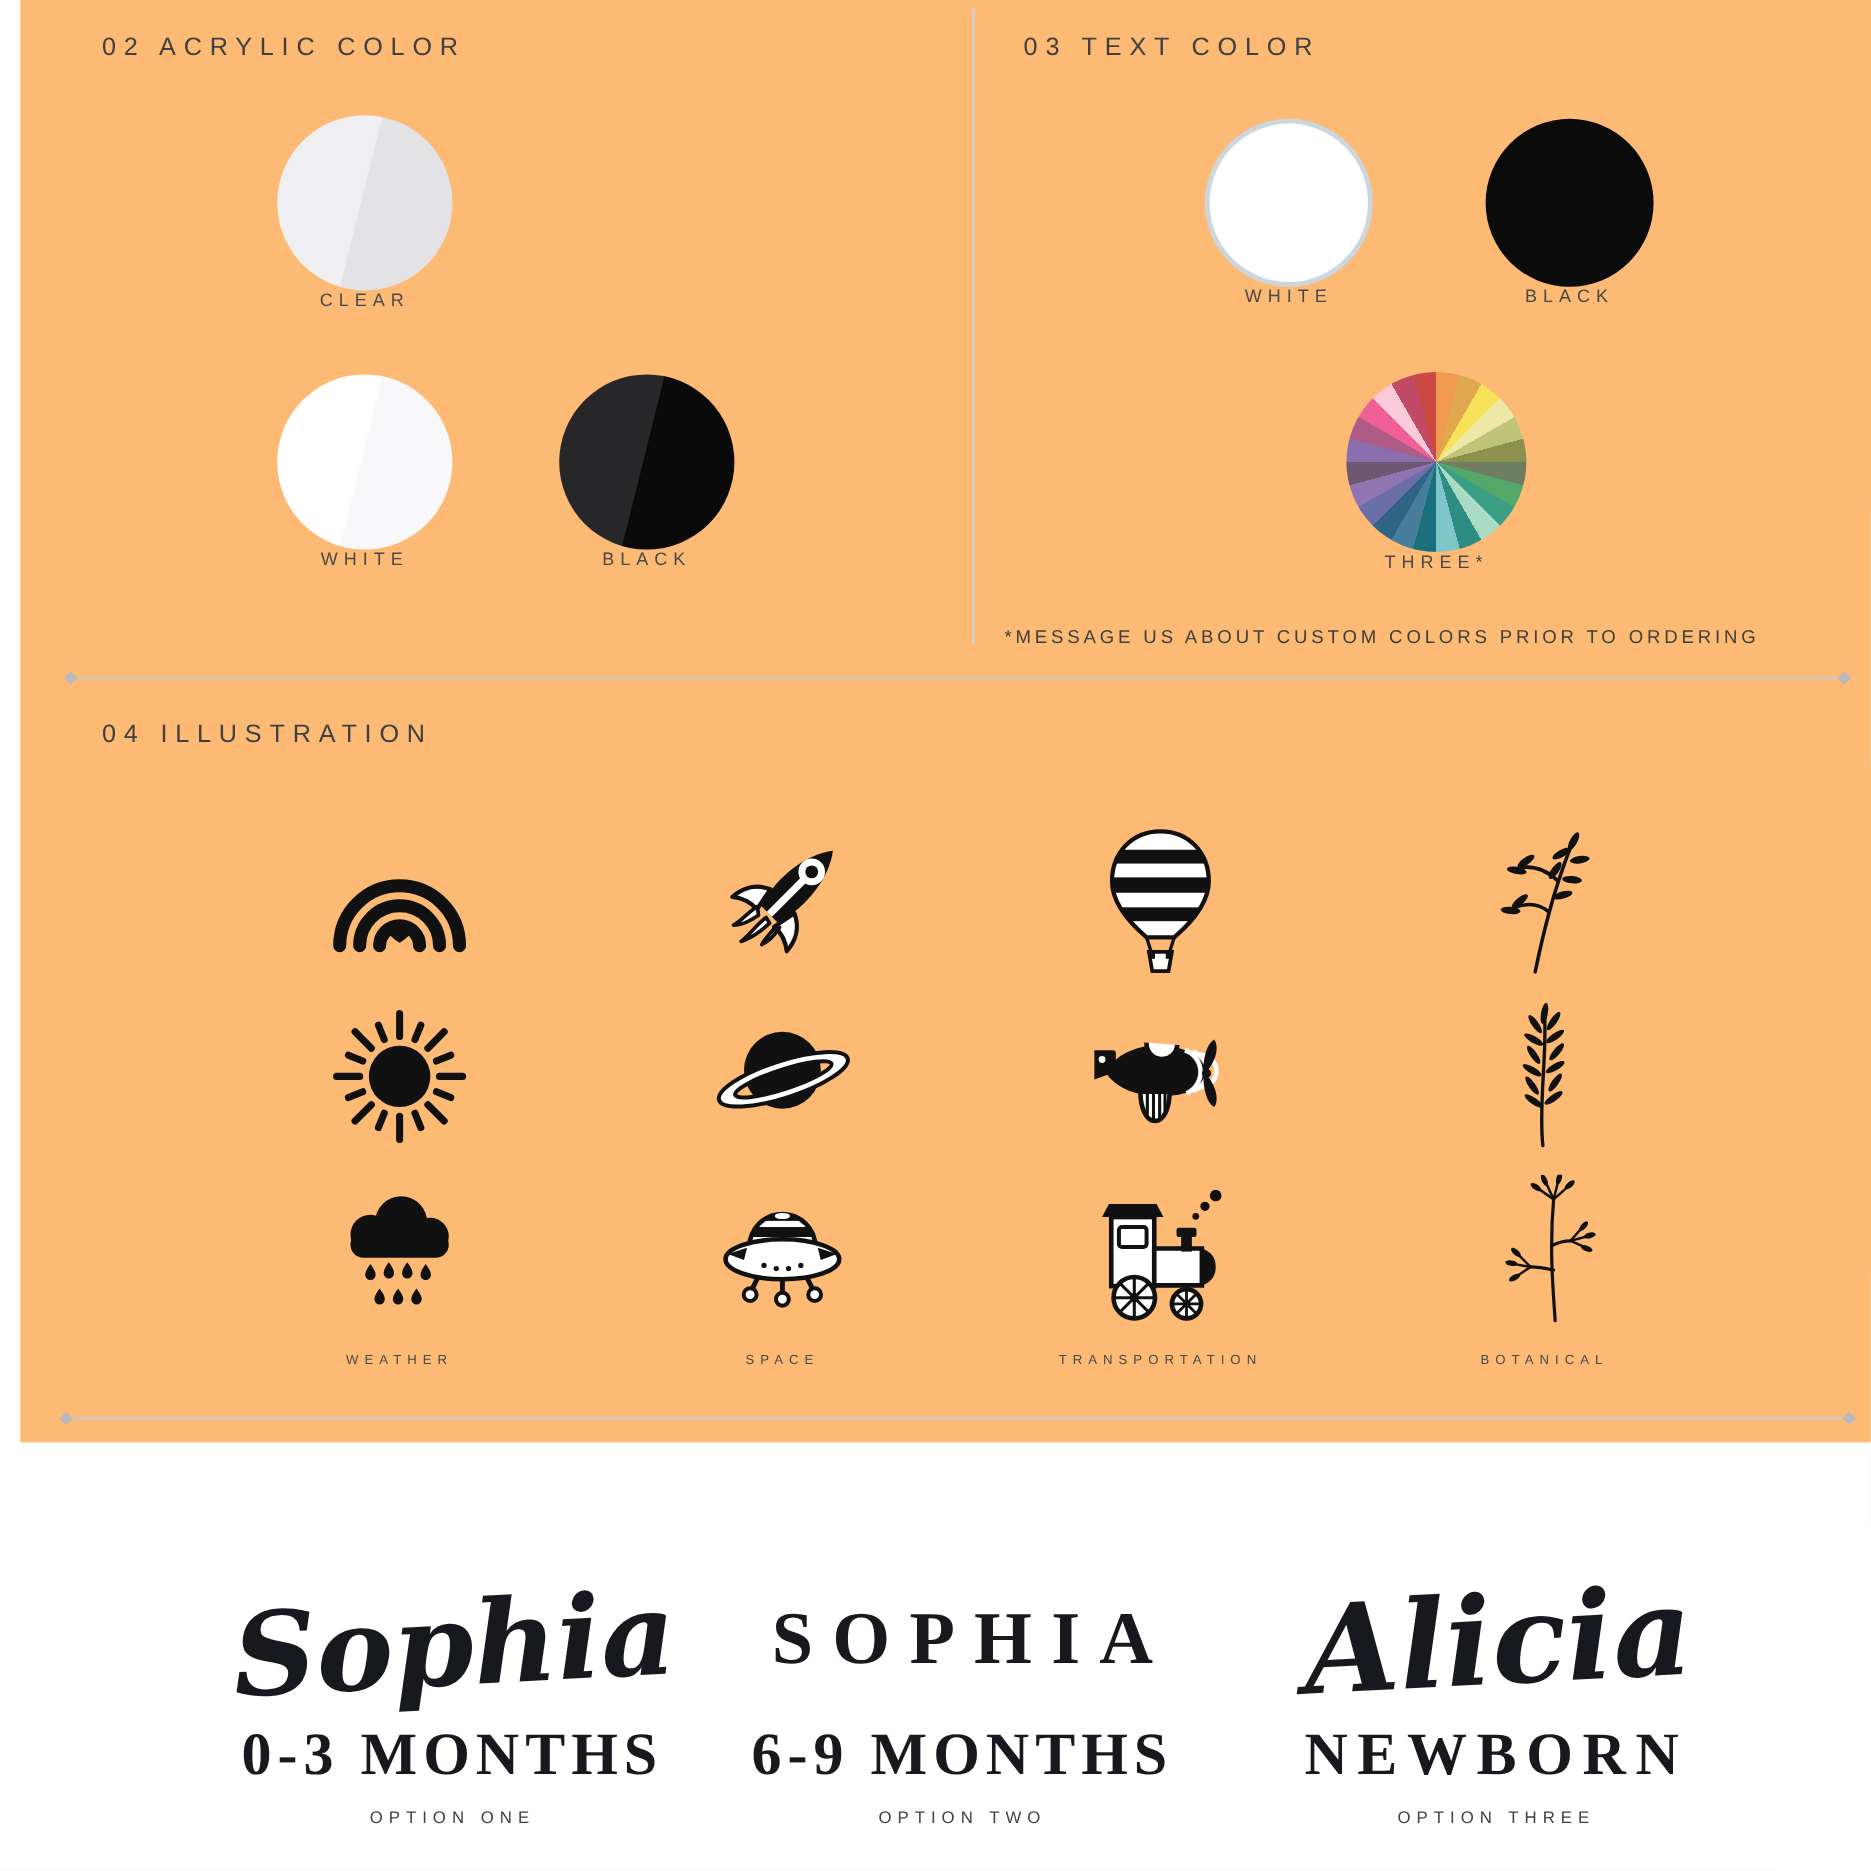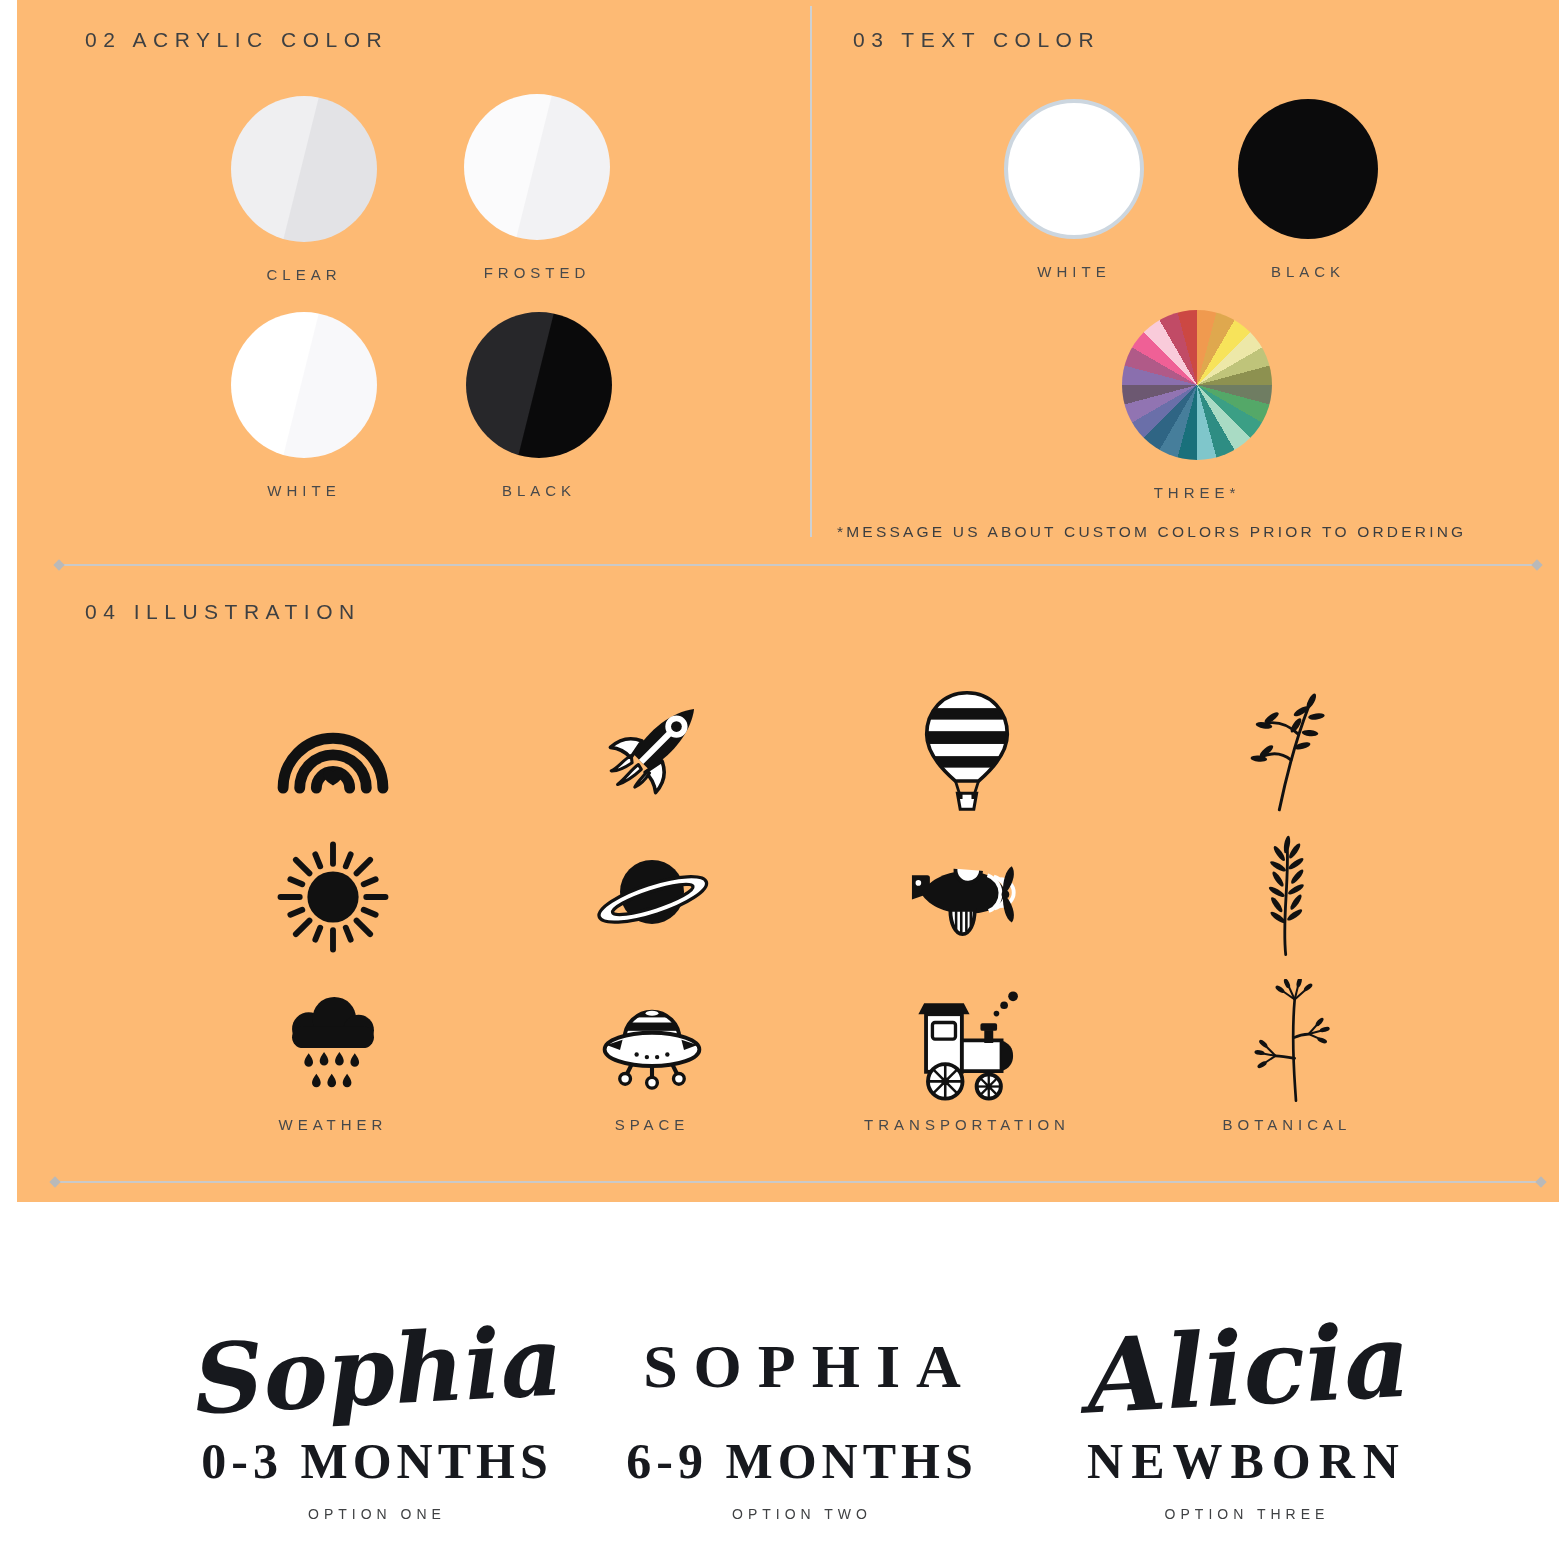--- a/index.html
+++ b/index.html
@@ -10,38 +10,38 @@
 
   .sec-title{position:absolute;font-size:21px;font-weight:400;letter-spacing:6.5px;
              color:#3e4042;white-space:nowrap}
 
   
   .swatch{position:absolute;text-align:center}
   .swatch .circle{border-radius:50%;margin:0 auto;background:#eee}
   .sw146 .circle{width:146px;height:146px}
   .sw140 .circle{width:140px;height:140px}
   .sw150 .circle{width:150px;height:150px}
-  .swatch .lbl{margin-top:24px;font-size:15px;letter-spacing:5px;color:#47494b}
+  .swatch .lbl{margin-top:0;font-size:15px;letter-spacing:5px;color:#47494b}
 
   .vdivider{position:absolute;left:793px;top:6px;width:2px;height:531px;background:#cdd1d4}
 
   .hdivider{position:absolute;height:2px;background:#c9c9c9}
   .hdivider::before,.hdivider::after{content:"";position:absolute;top:-3px;width:8px;height:8px;
       background:#b9b9b9;transform:rotate(45deg)}
   .hdivider::before{left:-4px}
   .hdivider::after{right:-4px}
 
   .note{position:absolute;left:820px;top:523px;width:740px;text-align:left;
         font-size:15.5px;letter-spacing:3.2px;color:#3c3e40;white-space:nowrap}
 
   
   .category{position:absolute;top:678px;width:280px;text-align:center}
   .icon-cell{height:146px;display:flex;align-items:center;justify-content:center}
   .icon-cell svg{width:128px;height:128px}
-  .cat-label{margin-top:0;font-size:15px;letter-spacing:5px;color:#46484a;white-space:nowrap}
+  .cat-label{margin-top:12px;font-size:11px;letter-spacing:5px;color:#46484a;white-space:nowrap}
 
   
   .font-option{position:absolute;top:1262px;width:460px;text-align:center}
   .name{height:160px;display:flex;align-items:flex-end;justify-content:center;color:#17191e}
   .name.script{font-family:"DejaVu Serif",serif;font-style:italic;font-weight:bold;
                font-size:96px;line-height:1.05;transform:rotate(-3deg)}
   .name.serif{font-family:"Liberation Serif",serif;font-size:62px;font-weight:bold;
               letter-spacing:16px;padding-bottom:20px;text-indent:16px}
   .subtitle{font-family:"Liberation Serif",serif;font-size:50px;font-weight:bold;
             letter-spacing:5px;margin-top:10px;color:#17191e;white-space:nowrap}
@@ -52,24 +52,20 @@
 </head>
 <body>
 
 <div class="page">
 
   <div class="sec-title" style="left:68px;top:28px">02 ACRYLIC COLOR</div>
 
   <div class="swatch sw146" style="left:214px;top:96px">
     <div class="circle" style="background: linear-gradient(104deg, rgb(239, 239, 241) 0px, rgb(239, 239, 241) 48%, rgb(227, 227, 230) 48.6%);"></div>
     <div class="lbl">CLEAR</div>
-  </div>
-  <div class="swatch sw146" style="left:447px;top:94px">
-    <div class="circle" style="background: linear-gradient(104deg, rgb(251, 251, 252) 0px, rgb(251, 251, 252) 48%, rgb(242, 242, 244) 48.6%);"></div>
-    <div class="lbl">FROSTED</div>
   </div>
   <div class="swatch sw146" style="left:214px;top:312px">
     <div class="circle" style="background: linear-gradient(104deg, rgb(255, 255, 255) 0px, rgb(255, 255, 255) 48%, rgb(248, 248, 250) 48.6%);"></div>
     <div class="lbl">WHITE</div>
   </div>
   <div class="swatch sw146" style="left:449px;top:312px">
     <div class="circle" style="background: linear-gradient(104deg, rgb(39, 39, 42) 0px, rgb(39, 39, 42) 48%, rgb(10, 10, 11) 48.6%);"></div>
     <div class="lbl">BLACK</div>
   </div>
 

